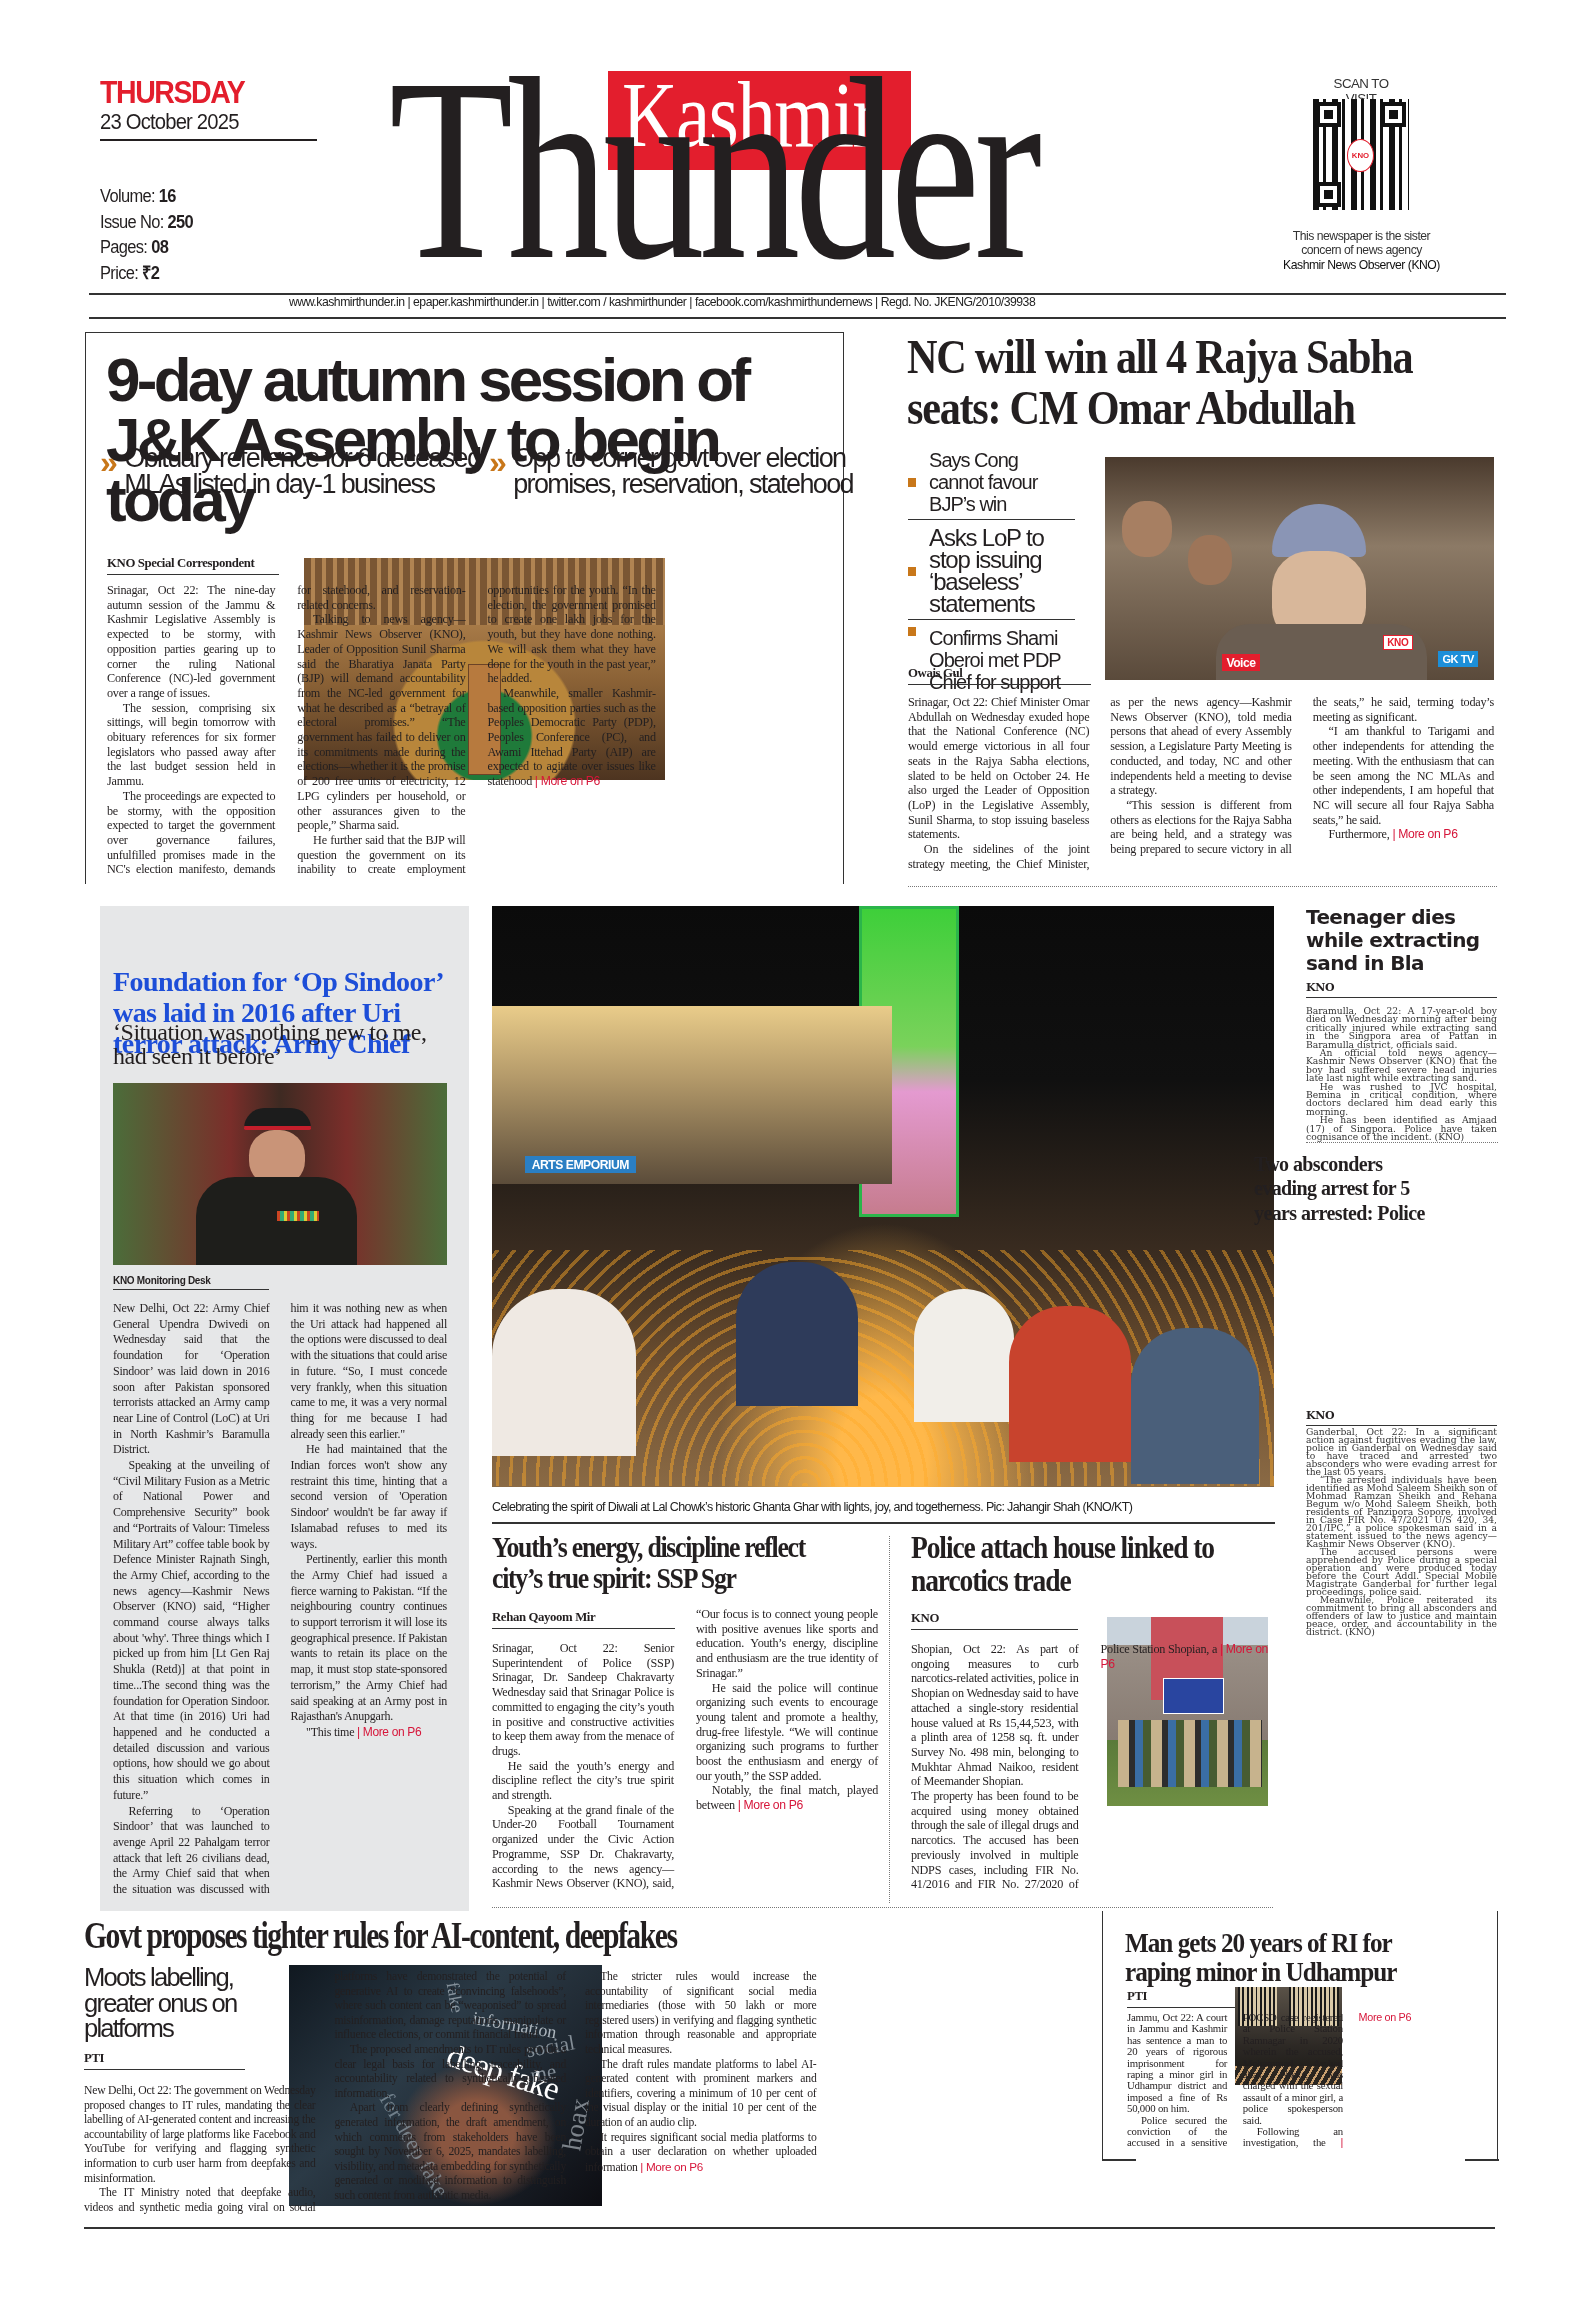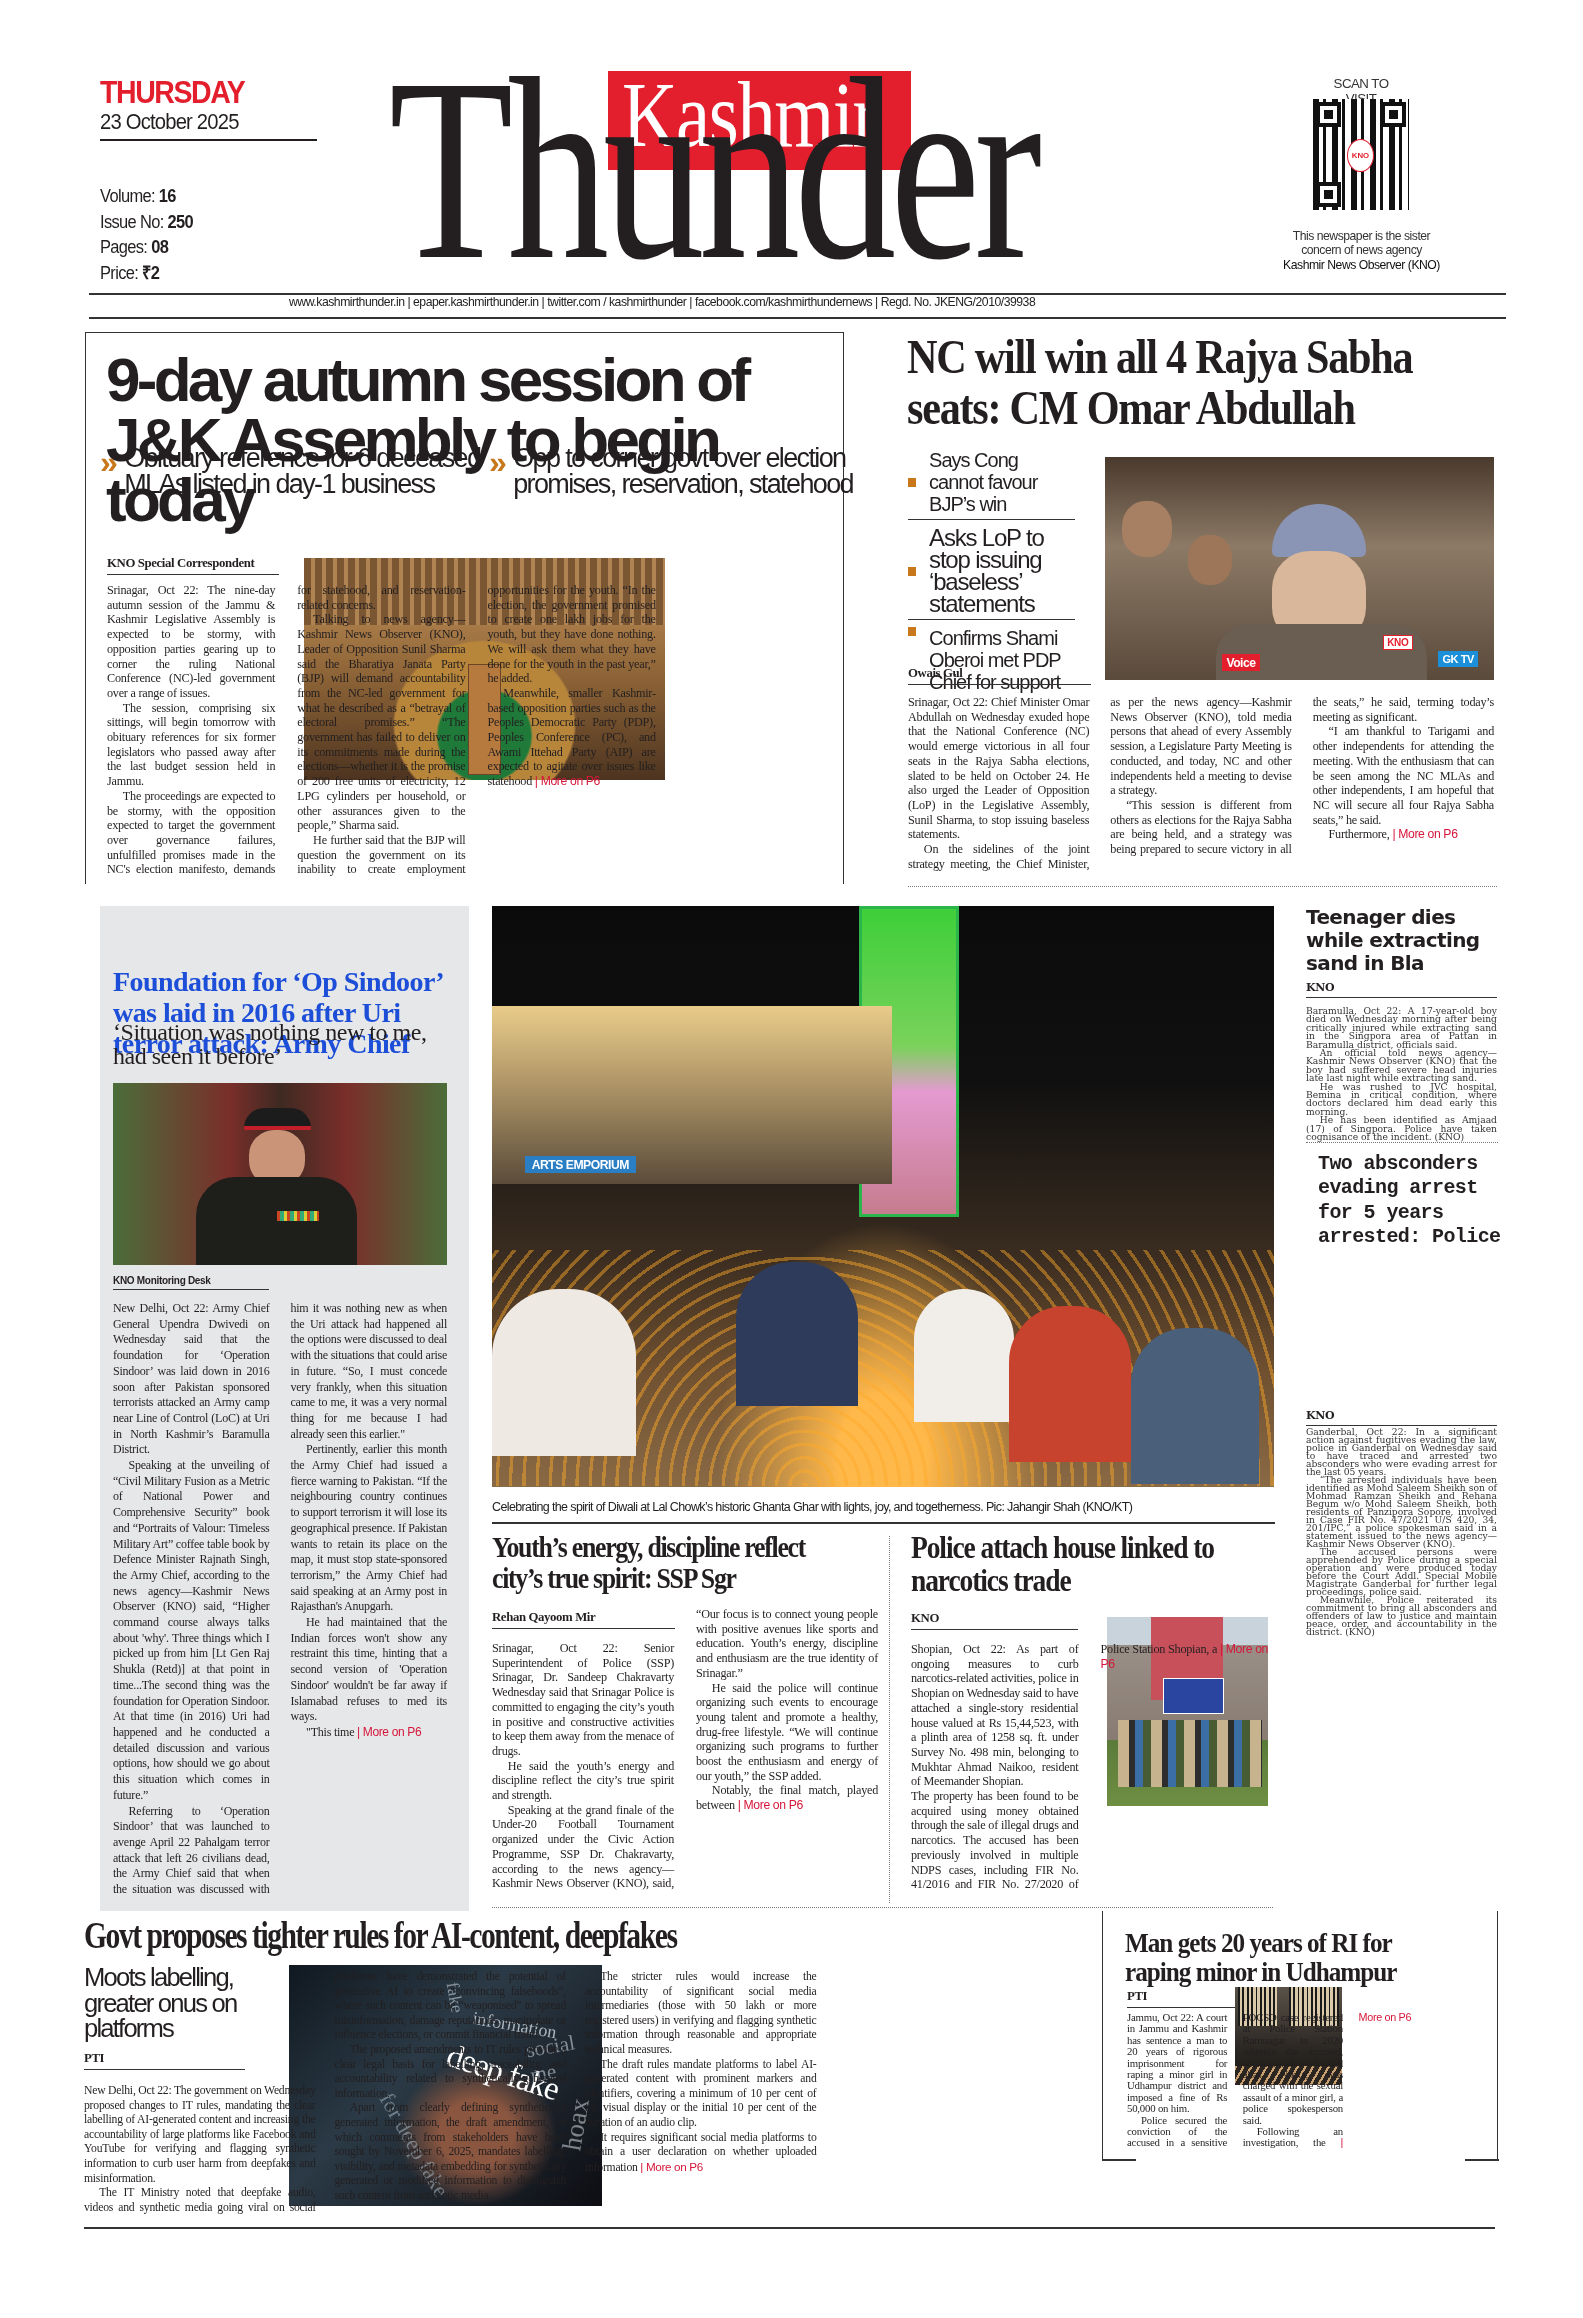--- a/index.html
+++ b/index.html
@@ -148,22 +148,22 @@
   <div style="position:absolute;left:83px;top:94px;width:161px;height:94px;border-radius:39px 39px 0 0;background:#1e1e1b"></div>
   <div style="position:absolute;left:164px;top:128px;width:42px;height:10px;background:repeating-linear-gradient(90deg,#c42 0 3.3px,#3a7 3.3px 6.7px,#dc3 6.7px 10px)"></div>
 </div>
 <div class="abs" style="left:113px;top:1275px;width:156px">
   <div class="byline" style="font-family:'Liberation Sans',sans-serif;font-size:10px">KNO Monitoring Desk</div>
 </div>
 <div class="abs body" style="left:113px;top:1301px;width:334px;height:600px;column-count:2;column-gap:21px;column-fill:auto;font-size:12px;line-height:15.7px">
   <p class="first">New Delhi, Oct 22: Army Chief General Upendra Dwivedi on Wednesday said that the foundation for ‘Operation Sindoor’ was laid down in 2016 soon after Pakistan sponsored terrorists attacked an Army camp near Line of Control (LoC) at Uri in North Kashmir’s Baramulla District.</p>
   <p>Speaking at the unveiling of “Civil Military Fusion as a Metric of National Power and Comprehensive Security” book and “Portraits of Valour: Timeless Military Art” coffee table book by Defence Minister Rajnath Singh, the Army Chief, according to the news agency—Kashmir News Observer (KNO) said, “Higher command course always talks about 'why'. Three things which I picked up from him [Lt Gen Raj Shukla (Retd)] at that point in time...The second thing was the foundation for Operation Sindoor. At that time (in 2016) Uri had happened and he conducted a detailed discussion and various options, how should we go about this situation which comes in future.”</p>
   <p>Referring to ‘Operation Sindoor’ that was launched to avenge April 22 Pahalgam terror attack that left 26 civilians dead, the Army Chief said that when the situation was discussed with him it was nothing new as when the Uri attack had happened all the options were discussed to deal with the situations that could arise in future. “So, I must concede very frankly, when this situation came to me, it was a very normal thing for me because I had already seen this earlier."</p>
+  <p>He had maintained that the Indian forces won't show any restraint this time, hinting that a second version of 'Operation Sindoor' wouldn't be far away if Islamabad refuses to med its ways.</p>
   <p>Pertinently, earlier this month the Army Chief had issued a fierce warning to Pakistan. “If the neighbouring country continues to support terrorism it will lose its geographical presence. If Pakistan wants to retain its place on the map, it must stop state-sponsored terrorism,” the Army Chief had said speaking at an Army post in Rajasthan's Anupgarh.</p>
-  <p>He had maintained that the Indian forces won't show any restraint this time, hinting that a second version of 'Operation Sindoor' wouldn't be far away if Islamabad refuses to med its ways.</p>
   <p><span>"This time</span> <span class="more">More on P6</span></p>
 </div>
 
 <div class="photo" style="left:492px;top:906px;width:782px;height:581px;background:
 radial-gradient(ellipse at 50% 95%,#ffb84a 0 8%,transparent 30%),
 linear-gradient(180deg,#0b0b0b 0%,#101010 30%,#3a2c20 60%,#6f5030 80%,#8a6a45 100%)">
   <div style="position:absolute;left:367px;top:0;width:100px;height:311px;background:linear-gradient(180deg,#3ecf3a 0%,#7ad25b 45%,#e49ad0 60%,#c67c8e 100%);border:3.3px solid #2bb54a"></div>
   <div style="position:absolute;left:0;top:100px;width:400px;height:178px;background:linear-gradient(180deg,#e9cc8a 0%,#b49a6a 40%,#5b4c3a 100%)"></div>
   <div class="cond" style="position:absolute;left:33px;top:250px;background:#2a7fc4;color:#fff;font-size:12.2px;padding:1.7px 6.7px;font-weight:bold">ARTS EMPORIUM</div>
   <div style="position:absolute;left:0;top:344px;width:100%;height:236px;background:repeating-radial-gradient(circle at 40% 100%,rgba(255,170,40,.45) 0 3.3px,transparent 3.3px 13.3px)"></div>
@@ -211,21 +211,21 @@
   <div class="byline" style="font-family:'DejaVu Serif',serif;font-size:11px">KNO</div>
 </div>
 <div class="abs" style="left:1306px;top:1007px;width:191px;font-family:'DejaVu Serif',serif;font-size:9.2px;line-height:8.4px;text-align:justify;color:#333">
   <p>Baramulla, Oct 22: A 17-year-old boy died on Wednesday morning after being critically injured while extracting sand in the Singpora area of Pattan in Baramulla district, officials said.</p>
   <p style="text-indent:1.5em">An official told news agency—Kashmir News Observer (KNO) that the boy had suffered severe head injuries late last night while extracting sand.</p>
   <p style="text-indent:1.5em">He was rushed to JVC hospital, Bemina in critical condition, where doctors declared him dead early this morning.</p>
   <p style="text-indent:1.5em">He has been identified as Amjaad (17) of Singpora. Police have taken cognisance of the incident. (KNO)</p>
 </div>
 <div class="dotline" style="left:1306px;top:1142px;width:192px"></div>
 
-<div class="abs" style="left:1318px;top:1152px;width:194px;font-family:Liberation Mono, monospace;font-weight:bold;font-size:20px;line-height:24.4px;color:#231f20;letter-spacing:-0.03em">Two absconders evading arrest for 5 years arrested: Police</div>
+<div class="abs" style="left:1254px;top:1152px;width:194px;font-family:Liberation Serif, serif;font-weight:bold;font-size:20px;line-height:24.4px;color:#231f20;letter-spacing:-0.03em">Two absconders evading arrest for 5 years arrested: Police</div>
 <div class="abs" style="left:1306px;top:1409px;width:191px">
   <div class="byline" style="font-family:'DejaVu Serif',serif;font-size:11px">KNO</div>
 </div>
 <div class="abs" style="left:1306px;top:1428px;width:191px;font-family:'DejaVu Serif',serif;font-size:9.2px;line-height:8px;text-align:justify;color:#333">
   <p>Ganderbal, Oct 22: In a significant action against fugitives evading the law, police in Ganderbal on Wednesday said to have traced and arrested two absconders who were evading arrest for the last 05 years.</p>
   <p style="text-indent:1.5em">“The arrested individuals have been identified as Mohd Saleem Sheikh son of Mohmad Ramzan Sheikh and Rehana Begum w/o Mohd Saleem Sheikh, both residents of Panzipora Sopore, involved in Case FIR No. 47/2021 U/S 420, 34, 201/IPC,” a police spokesman said in a statement issued to the news agency—Kashmir News Observer (KNO).</p>
   <p style="text-indent:1.5em">The accused persons were apprehended by Police during a special operation and were produced today before the Court Addl. Special Mobile Magistrate Ganderbal for further legal proceedings, police said.</p>
   <p style="text-indent:1.5em">Meanwhile, Police reiterated its commitment to bring all absconders and offenders of law to justice and maintain peace, order, and accountability in the district. (KNO)</p>
 </div>
 

